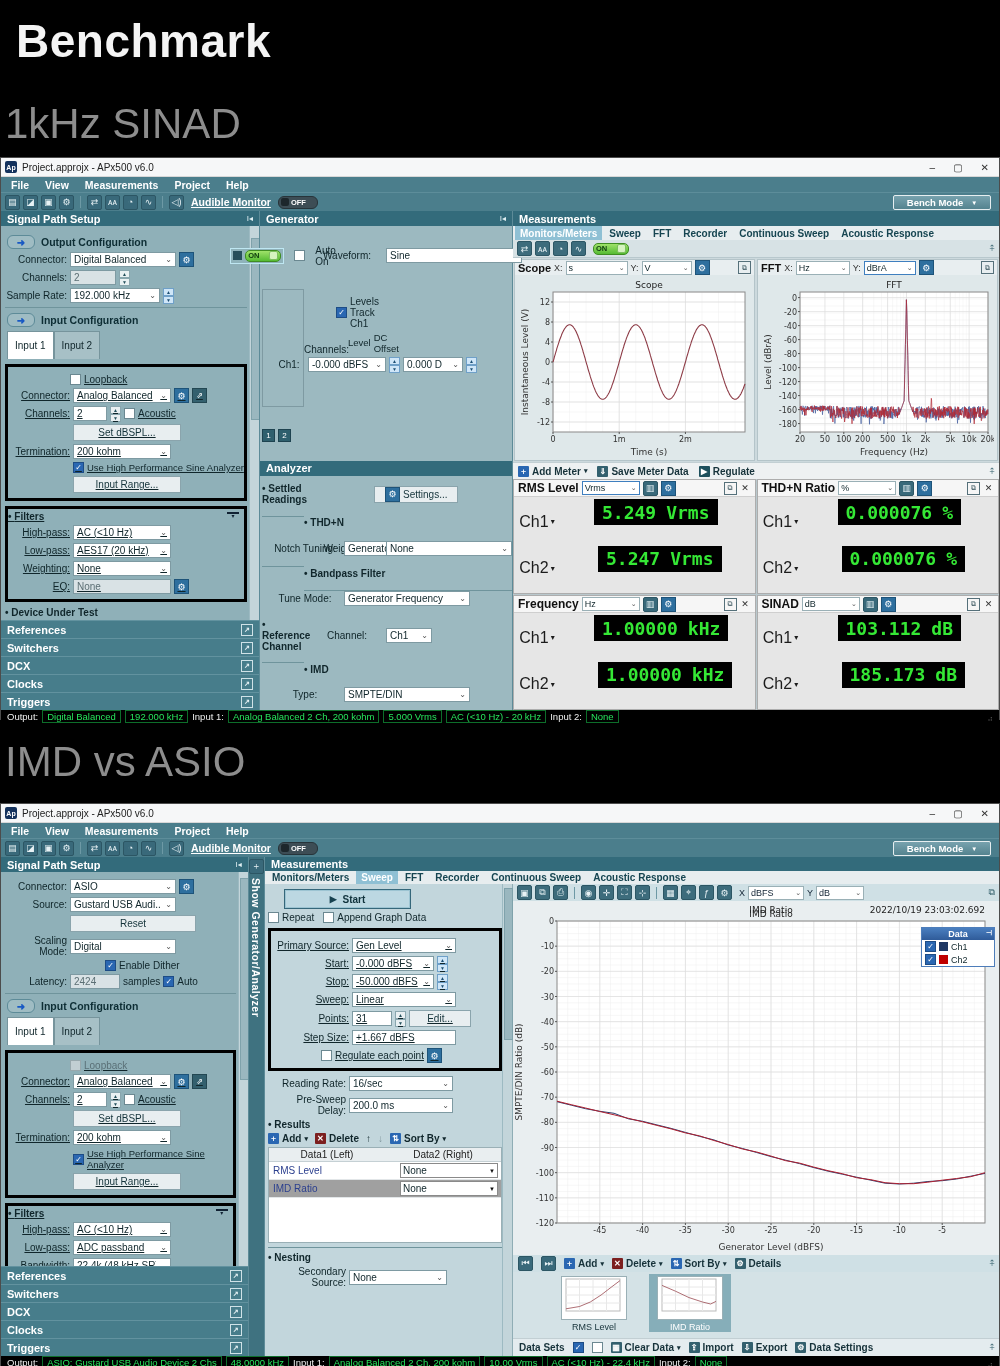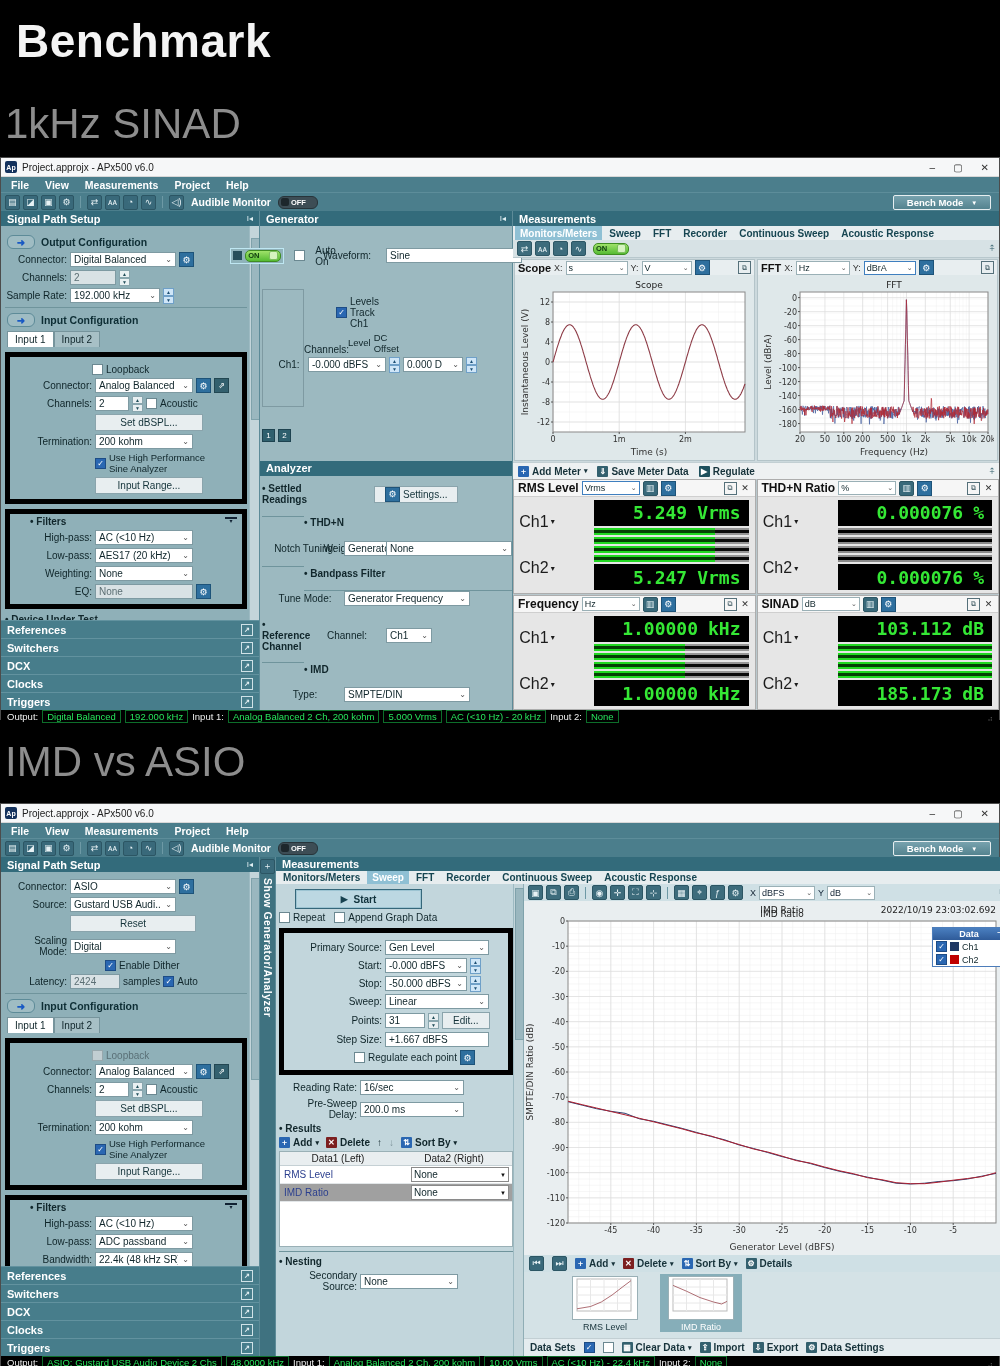--- a/index.html
+++ b/index.html
@@ -16,21 +16,21 @@
   .applogo{width:12px;height:12px;background:#14325d;color:#fff;font-size:7px;font-weight:700;display:flex;align-items:center;justify-content:center;margin-right:5px;border-radius:2px;}
   .ttxt{font-size:10px;color:#222;flex:1;}
   .wctl{display:flex;gap:18px;color:#333;font-size:10px;margin-right:6px;}
   .wctl span{cursor:default}
   .menubar{height:15px;background:#4b7e8c;color:#fff;display:flex;align-items:center;gap:16px;padding:0 10px;font-size:10.5px;}
   .menubar span{font-weight:600;}
   .tools{height:18px;background:#4b7e8c;display:flex;align-items:center;padding:0 4px;gap:3px;position:relative;border-top:1px solid #5d8d9a;}
   .tb-i{width:13px;height:13px;background:#39697a;border:1px solid #2c5664;color:#e8f2f5;display:inline-flex;align-items:center;justify-content:center;font-size:9px;border-radius:2px;}
   .tb-i::before{content:attr(data-glyph);}
   .tsep{width:1px;height:12px;background:#6d99a5;margin:0 3px;}
-  .amtxt{color:#fff;font-weight:700;font-size:10.5px;margin:0 4px;}
+  .amtxt{color:#fff;font-weight:700;font-size:10.5px;margin:0 4px;text-decoration:underline;}
   .offpill{width:34px;height:11px;border-radius:6px;background:#3d4d55;border:1px solid #27343a;display:flex;align-items:center;color:#fff;font-size:7.5px;font-weight:700;padding:0 2px;gap:2px;}
   .offknob{width:8px;height:8px;border-radius:2px;background:#1d272c;}
   .bench{position:absolute;right:8px;top:2px;width:96px;height:13px;background:linear-gradient(#77a2ae,#54838f);border:1px solid #e6eef0;color:#fff;font-weight:700;font-size:9.5px;display:flex;align-items:center;justify-content:center;gap:8px;border-radius:2px;text-align:right;}
   .bench::after{content:"▼";font-size:6px;}
 
   .content{display:flex;height:499px;}
   .phdr{height:15px;background:#336b7b;color:#fff;font-weight:700;font-size:11px;display:flex;align-items:center;padding:0 6px;justify-content:space-between;}
   .iplus{font-size:8px;color:#dfeff3;font-weight:400;}
 
   
@@ -54,24 +54,24 @@
   .cb{width:9px;height:9px;background:#fff;border:1px solid #6b8containers891;border:1px solid #6b8891;display:inline-flex;align-items:center;justify-content:center;flex:none;}
   .cb.on{background:#2a67b2;border-color:#1d4c85;color:#fff;font-size:8px;}
   .cb.on::after{content:"✓";}
   .cb.dis{background:#c2ced2;border-color:#98a8ad;}
   .btn{background:#e8eef0;border:1px solid #8aa4ac;height:15px;display:inline-flex;align-items:center;justify-content:center;padding:0 10px;color:#14333a;}
   .sechead{display:flex;align-items:center;gap:6px;margin:5px 0 3px 2px;font-weight:700;font-size:10.5px;color:#0d2d34;}
   .arrowico{width:26px;height:12px;border:1px solid #5d8b98;border-radius:6px;background:#9fbcc3;display:flex;align-items:center;justify-content:center;color:#1859c4;font-weight:700;font-size:10px;}
   .bull{font-weight:700;}
   .bull::before{content:"• ";}
   .tabs2{display:flex;margin:4px 0 0 2px;}
-  .tabs2 span{border:1px solid #76949c;border-bottom:none;background:#a7c0c6;padding:2px 7px;font-size:10px;}
+  .tabs2 span{border:1px solid #76949c;border-bottom:none;background:#a7c0c6;padding:8px 7px;font-size:10px;}
   .tabs2 span.on{background:#fff;font-weight:400;}
   .hr{border-top:1px solid #6f949c;margin:4px 0;}
-  .secbox{border:5px solid #000000;margin:5px 0;padding:2px 20px;position:relative;}
+  .secbox{border:3px solid #000000;margin:5px 0;padding:2px 0;position:relative;text-decoration:underline;}
   .pin{position:absolute;right:5px;top:3px;width:12px;border-top:2px solid #123;font-size:6px;text-align:center;color:#123;}
   .pin::after{content:"▾";display:block;margin-top:-2px;}
   .accord{height:17px;background:#477d8b;border-top:1px solid #629410;border-top:1px solid #62929f;color:#fff;font-weight:700;font-size:11px;display:flex;align-items:center;justify-content:space-between;padding:0 6px;}
   .lnk{width:10px;height:10px;border:1px solid #cfe2e7;font-size:7px;color:#e8f3f6;display:flex;align-items:center;justify-content:center;}
   .lnk::before{content:"↗";}
 
   
   .mpan{width:252px;display:flex;flex-direction:column;border-right:1px solid #5d8b98;background:#9cb9c0;}
   .mbody{padding:4px 10px 4px 4px;position:relative;}
   .mb2{flex:1;}
@@ -109,21 +109,21 @@
   .ico-sq{width:11px;height:11px;display:inline-flex;align-items:center;justify-content:center;color:#fff;font-size:8px;border-radius:1px;}
   .meters{flex:1;display:grid;grid-template-columns:1fr 1fr;grid-template-rows:1fr 1fr;gap:1px;background:#b9c8cd;}
   .meter{background:#e6e6e6;display:flex;flex-direction:column;border:1px solid #adadad;}
   .mhead{height:16px;background:#f6f6f6;display:flex;align-items:center;gap:3px;padding:0 4px;border-bottom:1px solid #cfcfcf;}
   .mname{font-weight:700;font-size:12px;color:#111;}
   .munit{width:52px;}
   .mclose{width:11px;height:11px;display:flex;align-items:center;justify-content:center;color:#333;font-size:9px;}
   .mbody{flex:1;display:grid;grid-template-columns:42px 1fr;padding:2px 6px 2px 2px;row-gap:1px;}
   .chlab{font-size:16px;color:#1b1b1b;display:flex;align-items:center;justify-content:center;gap:2px;}
   .chlab::after{content:"▾";font-size:8px;}
-  .dispcol{display:flex;flex-direction:column;justify-content:center;gap:2px;margin-left:36px;}
+  .dispcol{display:flex;flex-direction:row;gap:2px;margin-left:36px;}
   .seg{background:#000;height:26px;display:flex;align-items:center;justify-content:flex-end;gap:10px;padding:0 8px;font-family:"DejaVu Sans Mono",monospace;font-weight:700;font-size:18px;color:#35e835;}
   .track{height:7px;background:linear-gradient(180deg,#969696 0 2px,#0a0a0a 2px 5px,#969696 5px 7px);position:relative;}
   .track.dk{background:linear-gradient(180deg,#8a8a8a 0 2px,#000 2px 5px,#8a8a8a 5px 7px);}
   .fill{position:absolute;left:0;top:0;bottom:0;background:linear-gradient(180deg,#21d821 0 2px,#064006 2px 5px,#21d821 5px 7px);}
   
   .status{height:13px;background:#000;display:flex;align-items:center;font-size:9.5px;gap:4px;padding:0 6px;color:#eee;}
   .sv{border:1px solid #0d6e2a;color:#27e35c;padding:0 4px;height:11px;display:flex;align-items:center;white-space:nowrap;}
   .grip{margin-left:auto;color:#666;font-size:8px;}
 
   

